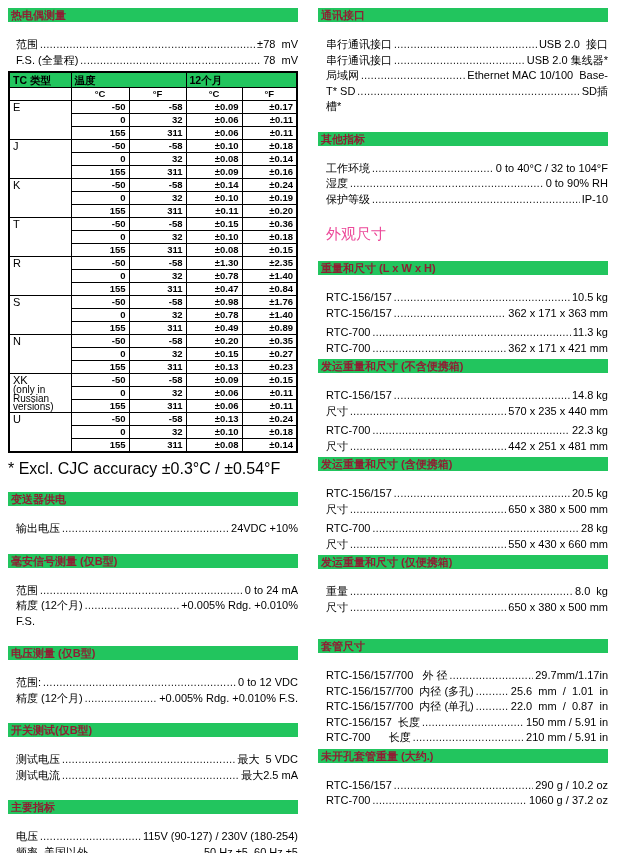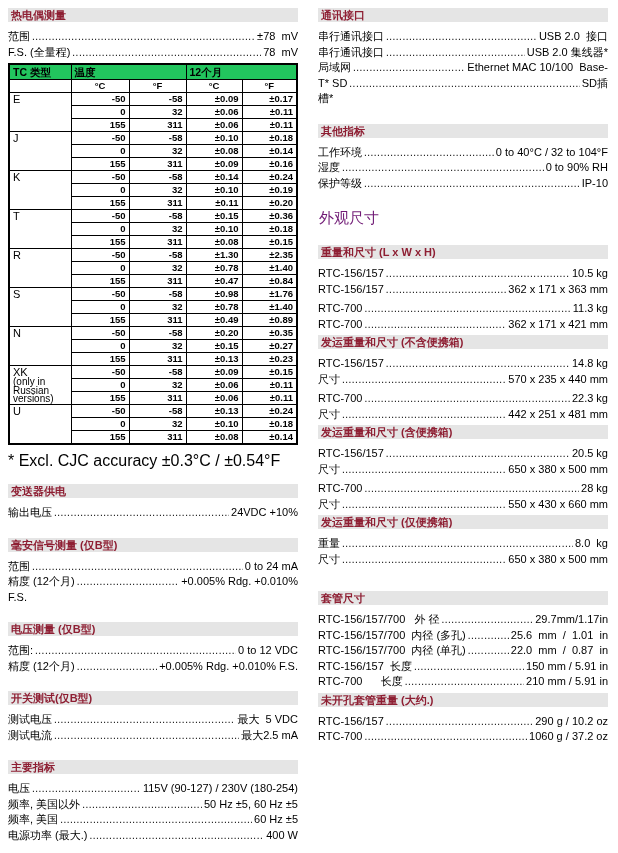--- a/index.html
+++ b/index.html
@@ -4,23 +4,23 @@
 <style>
   html,body{margin:0;padding:0;background:#fff;overflow:hidden;}
   body{width:618px;height:853px;font-family:"Liberation Sans","DejaVu Sans",sans-serif;color:#000;}
   .page{display:flex;gap:20px;padding:8px 10px 0 8px;box-sizing:border-box;}
   .col{width:290px;flex:0 0 290px;}
 
   .section{margin-top:17px;}
   .section.first{margin-top:0;}
   .section.tight{margin-top:3px;}
   .section.xgap{margin-top:24px;}
-  .bar{background:#e5e5e5;color:#8e1f33;font-weight:bold;font-size:11px;line-height:12px;padding:1px 3px;}
-  .big-heading{color:#701a75;font-size:15px;font-weight:normal;margin:2px 0 0 1px;line-height:20px;}
-  .items{padding-top:7px;}
+  .bar{background:#22c55e;color:#8e1f33;font-weight:bold;font-size:11px;line-height:12px;padding:1px 3px;}
+  .big-heading{color:#ec4899;font-size:15px;font-weight:normal;margin:2px 0 0 8px;line-height:20px;}
+  .items{padding-top:15px;margin-left:8px;}
   .spec{display:flex;align-items:baseline;font-size:11px;line-height:15.5px;}
   .spec.gap{margin-top:4px;}
   .spec .label{white-space:pre;}
   .spec .dots{flex:1 1 auto;overflow:hidden;white-space:nowrap;margin:0 2px;font-size:10px;}
   .spec .dots::after{content:"....................................................................................................................";letter-spacing:.5px;}
   .spec .value{white-space:pre;text-align:center;}
   .plain{font-size:11px;line-height:15.5px;}
   .footnote{font-size:16px;line-height:13px;margin-top:9px;}
 
   table.tc{border-collapse:collapse;width:288px;margin-top:3px;table-layout:fixed;border:2px solid #000;}

